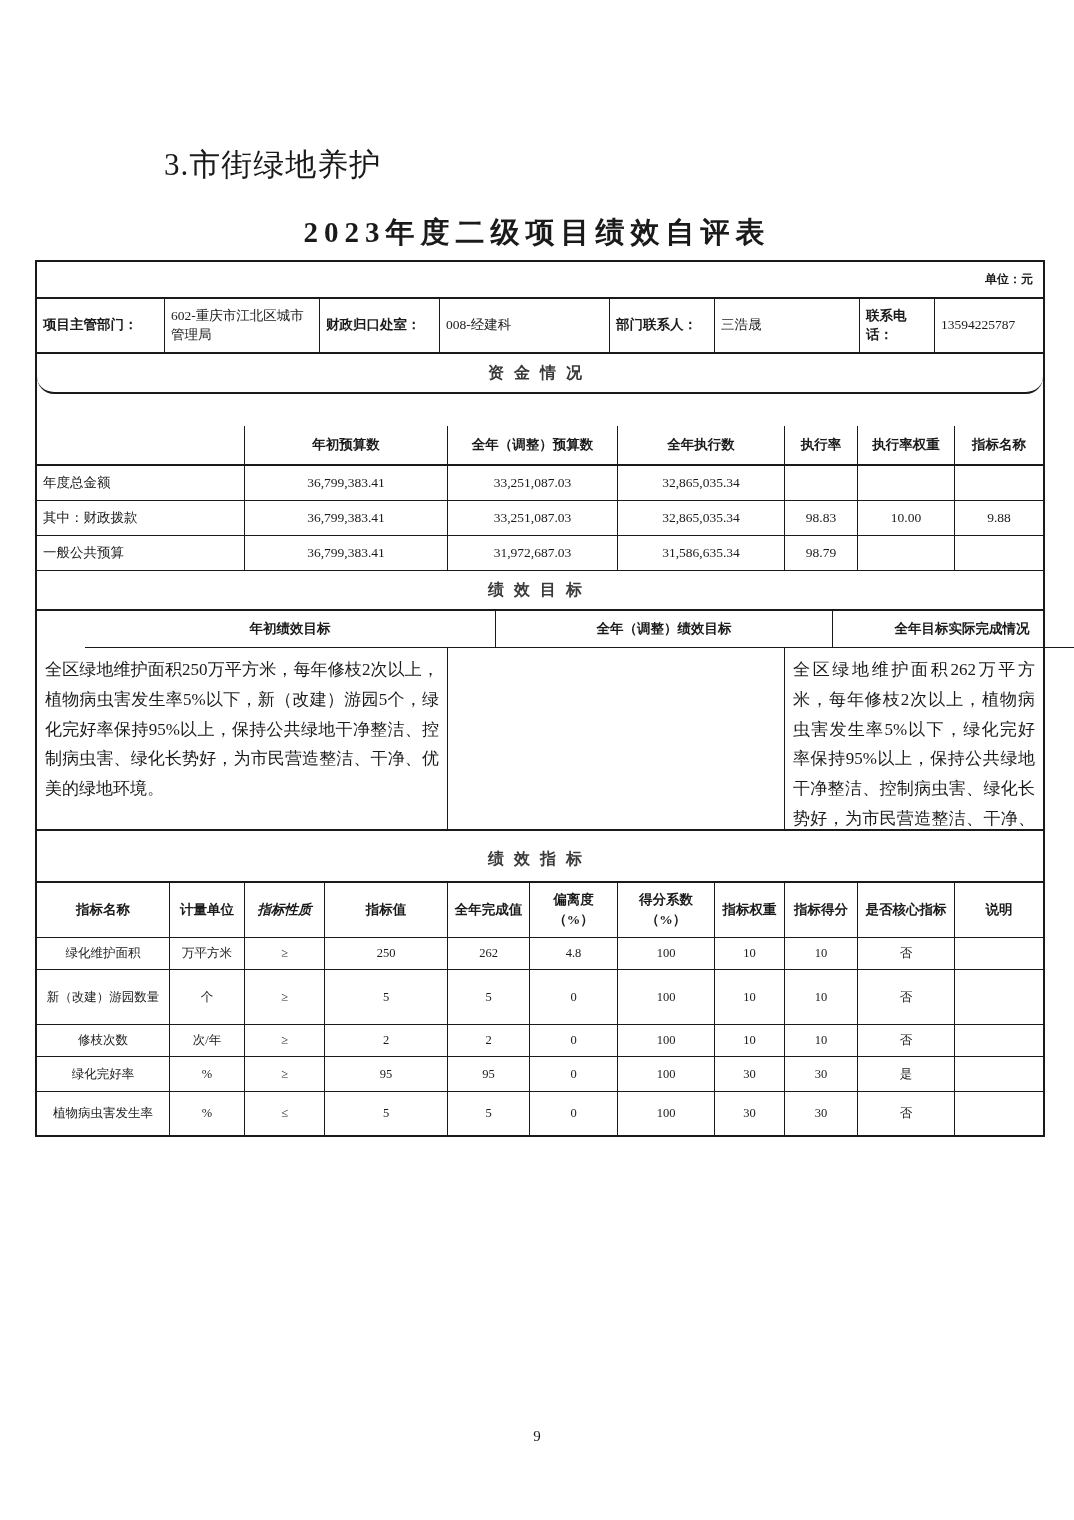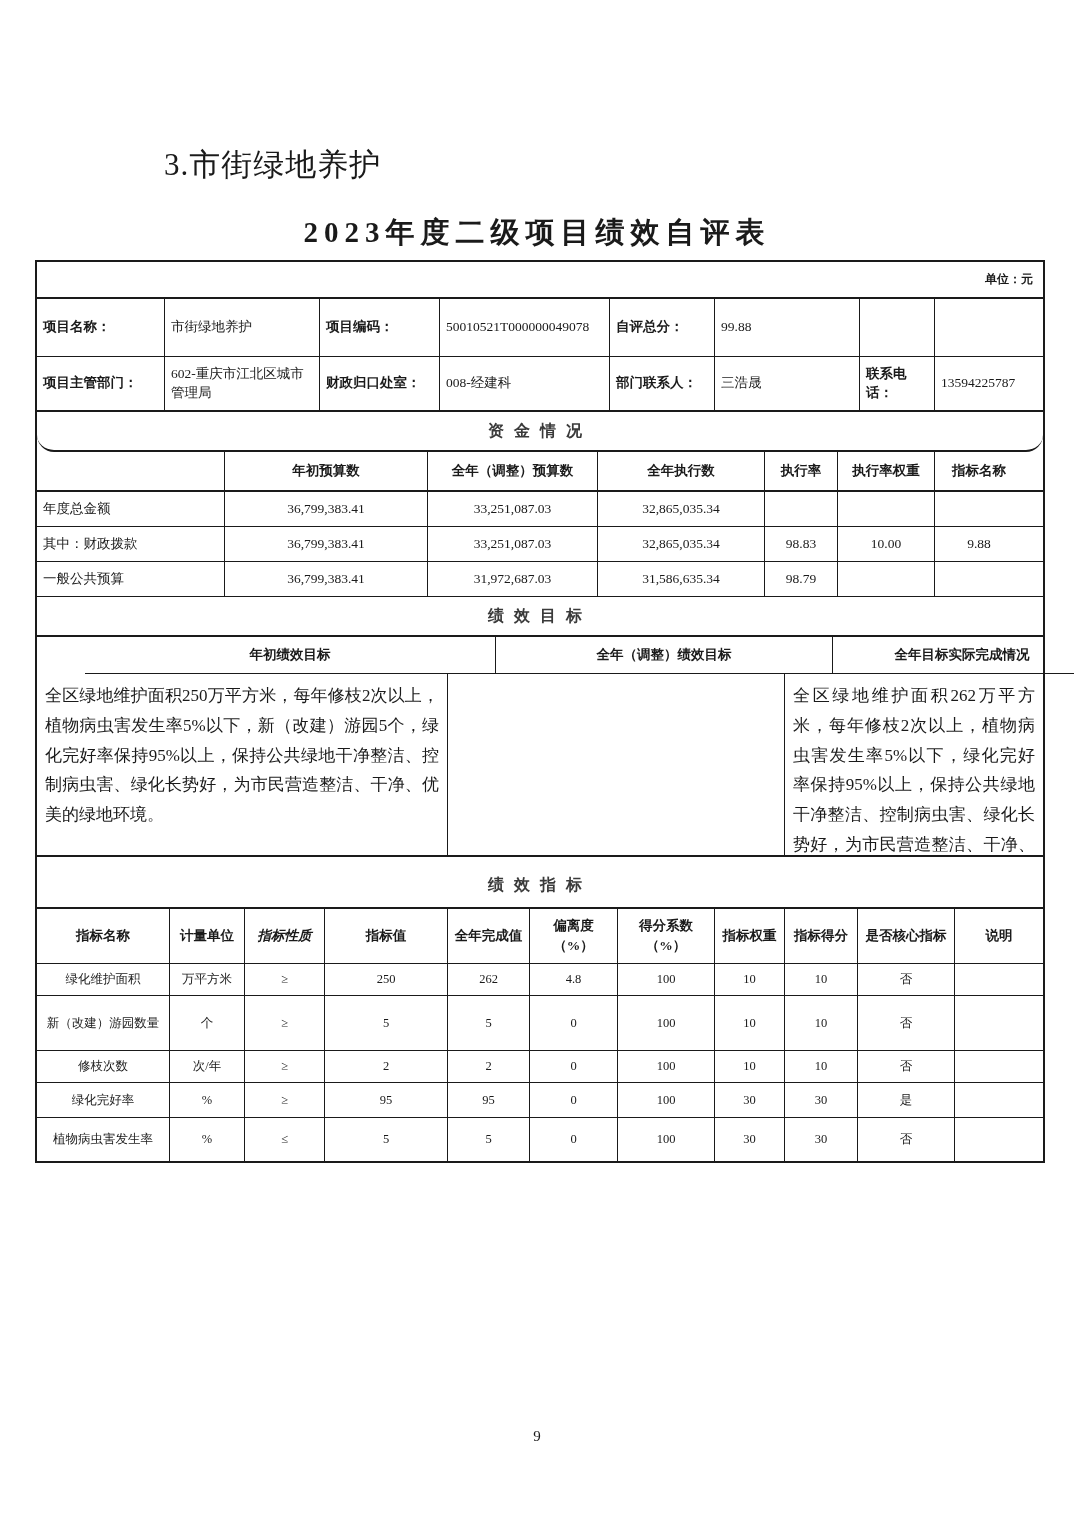--- a/index.html
+++ b/index.html
@@ -58,28 +58,28 @@
   .r-info .c:nth-child(1){ width:128px; }
   .r-info .c:nth-child(2){ width:155px; }
   .r-info .c:nth-child(3){ width:120px; }
   .r-info .c:nth-child(4){ width:170px; }
   .r-info .c:nth-child(5){ width:105px; }
   .r-info .c:nth-child(6){ width:145px; }
   .r-info .c:nth-child(7){ width:75px; }
   .r-info .c:nth-child(8){ width:108px; }
 
   
-  .r-fund .c:nth-child(1){ width:188px; }
+  .r-fund .c:nth-child(1){ width:208px; }
   .r-fund .c:nth-child(2){ width:203px; }
   .r-fund .c:nth-child(3){ width:170px; }
   .r-fund .c:nth-child(4){ width:167px; }
   .r-fund .c:nth-child(5){ width:73px; }
   .r-fund .c:nth-child(6){ width:97px; }
   .r-fund .c:nth-child(7){ width:88px; }
-  .r-fund-h { height: 40px; border-bottom: 2px solid #1a1a1a; }
+  .r-fund-h { height: 40px; border-bottom: 2px solid #1a1a1a; margin-top: 32px; }
   .r-fund-h .c { font-weight: bold; justify-content: center; }
   .r-fund-d { height: 35px; }
 
   
   .r-tgt .c:nth-child(1){ width:411px; }
   .r-tgt .c:nth-child(2){ width:337px;text-align:center; }
   .r-tgt .c:nth-child(3){ width:258px; }
   .r-tgt-h { height: 37px; margin-left: 48px; }
   .r-tgt-h .c { font-weight: bold; justify-content: center; }
   .r-tgt-b { height: 183px; border-bottom: 2px solid #1a1a1a; }
@@ -113,30 +113,20 @@
 
 <div class="page">
 
   <div class="heading">3.市街绿地养护</div>
   <div class="doc-title">2023年度二级项目绩效自评表</div>
 
   <div class="table-wrap">
 
     <div class="unit-row">单位：元</div>
 
-    <div class="row r-info r-info1">
-      <div class="c lbl">项目名称：</div>
-      <div class="c">市街绿地养护</div>
-      <div class="c lbl">项目编码：</div>
-      <div class="c">50010521T000000049078</div>
-      <div class="c lbl">自评总分：</div>
-      <div class="c">99.88</div>
-      <div class="c"></div>
-      <div class="c"></div>
-    </div>
 
     <div class="row r-info r-info2">
       <div class="c lbl">项目主管部门：</div>
       <div class="c">602-重庆市江北区城市管理局</div>
       <div class="c lbl">财政归口处室：</div>
       <div class="c">008-经建科</div>
       <div class="c lbl">部门联系人：</div>
       <div class="c">三浩晟</div>
       <div class="c lbl">联系电话：</div>
       <div class="c">13594225787</div>

